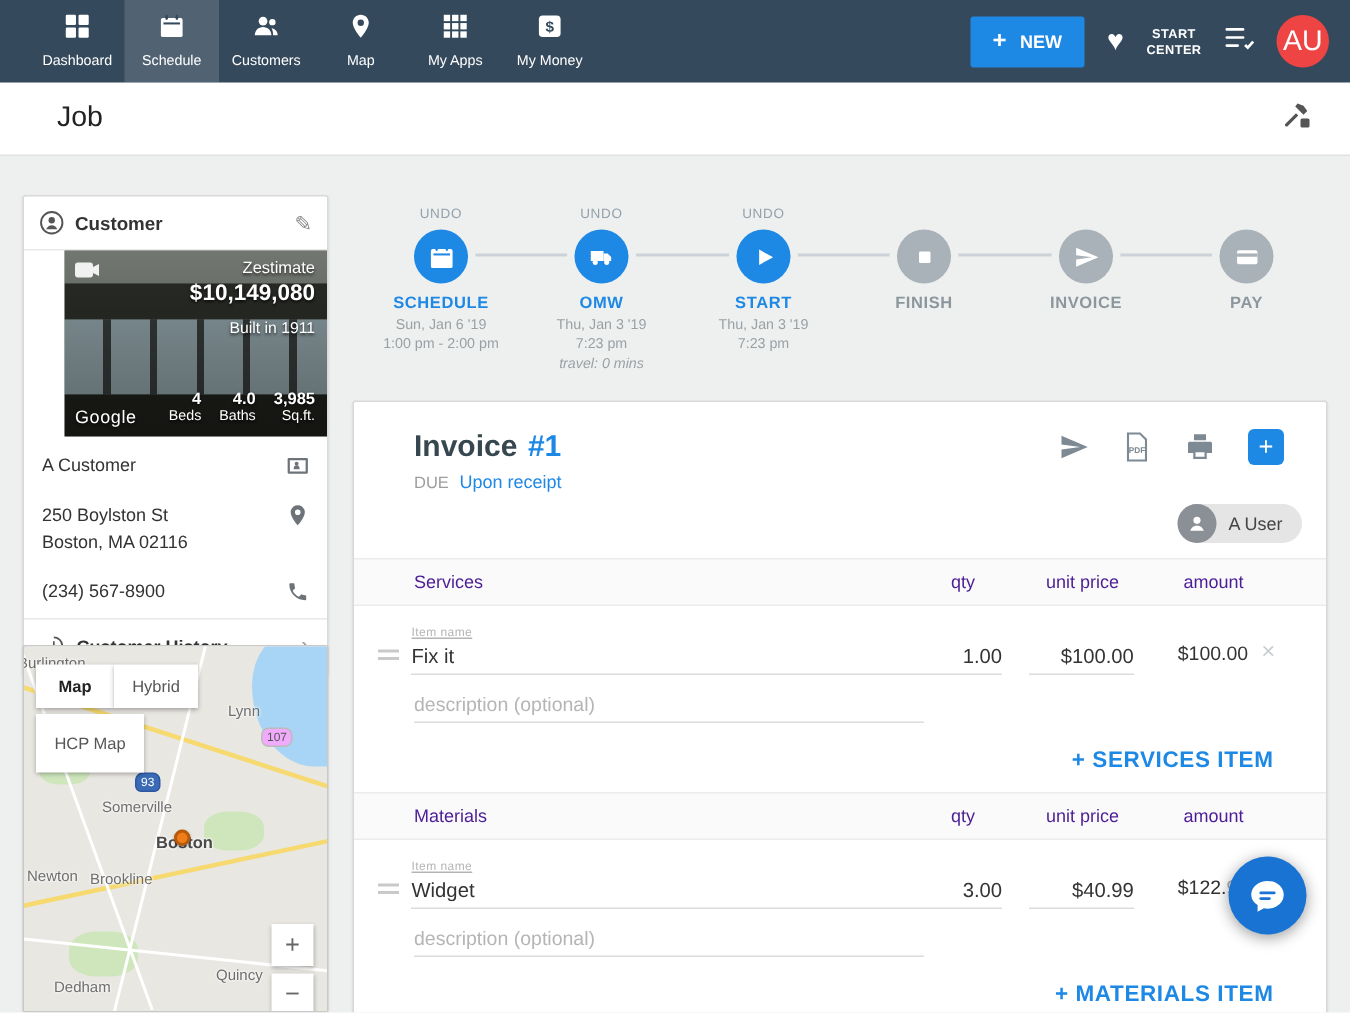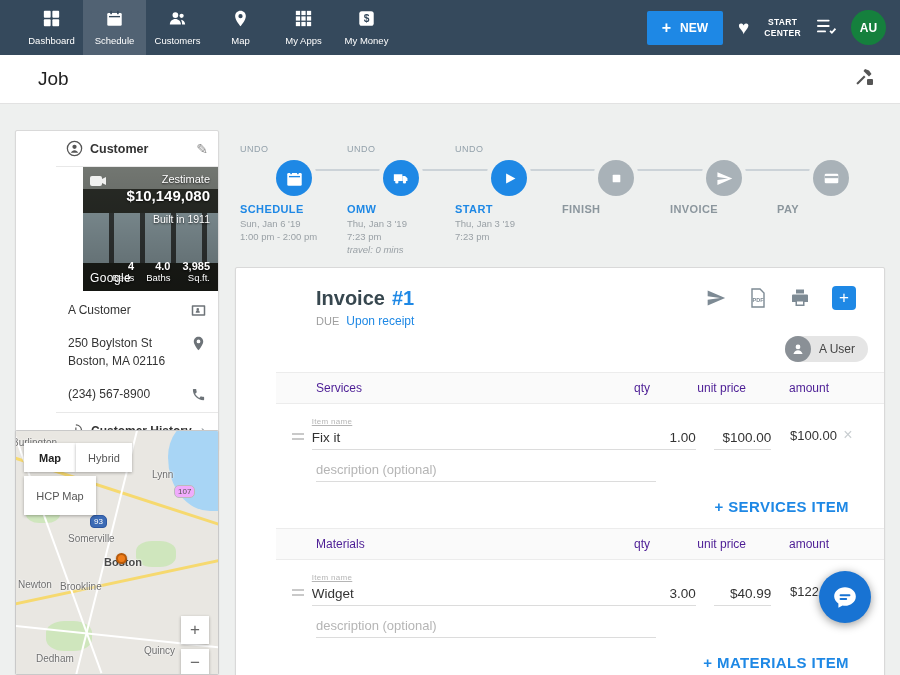--- a/index.html
+++ b/index.html
@@ -12,29 +12,29 @@
   .nav-item { width:63px; display:flex; flex-direction:column; align-items:center; justify-content:center; gap:4px; color:#fff; cursor:pointer; }
   .nav-item.active { background:rgba(255,255,255,.14); }
   .nav-item svg { width:17px; height:17px; fill:#fff; }
   .nav-label { font-size:9.5px; white-space:nowrap; }
   .nav-right { margin-left:auto; display:flex; align-items:center; gap:15px; padding-right:14px; }
   .new-btn { background:#1e88e5; color:#fff; height:34px; padding:0 15px; display:flex; align-items:center; gap:9px; font-size:12px; font-weight:bold; border-radius:2px; cursor:pointer; }
   .new-plus { font-size:16px; font-weight:bold; }
   .heart { color:#fff; font-size:19px; cursor:pointer; }
   .help { color:#fff; font-size:8.5px; font-weight:bold; text-align:center; line-height:1.25; cursor:pointer; letter-spacing:.3px; }
   .checklist svg { width:20px; height:18px; }
-  .avatar { width:35px; height:35px; border-radius:50%; background:#15803d; color:#fff; font-weight:bold; font-size:12px; display:flex; align-items:center; justify-content:center; cursor:pointer; }
+  .avatar { width:35px; height:35px; border-radius:50%; background:#ef4444; color:#fff; font-weight:normal; font-size:19px; display:flex; align-items:center; justify-content:center; cursor:pointer; }
 
   
   .jobbar { position:absolute; top:55px; left:0; right:0; height:49px; background:#fff; border-bottom:1px solid #e2e2e2; display:flex; align-items:center; justify-content:space-between; padding:0 26px 0 38px; z-index:10; }
   .job-title { font-size:19px; color:#222; }
   .job-tools svg { width:20px; height:20px; fill:#555; }
 
   
-  .card { position:absolute; background:#fff; border:1px solid #d9d9d9; border-radius:2px; box-shadow:0 1px 2px rgba(0,0,0,.07);padding-left:40px; }
+  .card { position:absolute; background:#fff; border:1px solid #d9d9d9; border-radius:2px; box-shadow:0 1px 2px rgba(0,0,0,.07); }
 
   
   .customer-card { left:15px; top:130px; width:204px; }
   .cc-header { height:36px; display:flex; align-items:center; gap:7px; padding:0 10px; border-bottom:1px solid #e8e8e8; }
   .cc-header svg { width:17px; height:17px; }
   .cc-title { flex:1; font-weight:bold; font-size:12.5px; color:#333; }
   .pencil { color:#888; font-size:14px; cursor:pointer; }
   .photo { position:relative; height:124px; overflow:hidden; background:#6c7069;margin-left:27px; }
   .ph-roof { position:absolute; top:0; left:0; right:0; height:22px; background:#868b85; }
   .ph-fascia { position:absolute; top:22px; left:0; right:0; height:24px; background:#2f322c; }
@@ -71,21 +71,21 @@
   .map-label.big { font-size:11px; color:#4a4a4a; font-weight:bold; }
   .shield { position:absolute; background:#f0abfc; border:1px solid #bbb; border-radius:5px; font-size:8px; color:#555; padding:0 3px; line-height:11px; text-shadow:none; }
   .shield.blue { background:#3c6bb5; color:#fff; border-color:#2c56a0; border-radius:5px 5px 4px 4px; }
   .marker { position:absolute; width:11px; height:11px; border-radius:50%; background:#ef7d1a; border:2px solid #b85a0a; box-shadow:0 1px 2px rgba(0,0,0,.4); }
   .map-btn { position:absolute; background:#fff; box-shadow:0 1px 3px rgba(0,0,0,.3); font-size:11px; color:#565656; display:flex; align-items:center; justify-content:center; cursor:pointer; }
   .zoom-btn { position:absolute; width:28px; height:28px; background:#fff; box-shadow:0 1px 3px rgba(0,0,0,.3); font-size:17px; color:#666; display:flex; align-items:center; justify-content:center; cursor:pointer; }
 
   
   .stepper { position:absolute; left:240px; top:136px; width:646px; height:126px; }
   .track { position:absolute; left:54px; right:54px; top:33px; height:2px; background:#ccd3d8; }
-  .step { position:absolute; top:8px; width:108px; text-align:left; }
+  .step { position:absolute; top:1px; width:108px; text-align:center; }
   .step-undo { height:12px; font-size:9px; letter-spacing:.5px; color:#93a1ab; cursor:pointer; }
   .step-circle { position:relative; z-index:2; width:36px; height:36px; border-radius:50%; margin:4px auto 7px; display:flex; align-items:center; justify-content:center; box-shadow:0 0 0 5px #eef0ef; cursor:pointer; }
   .step.done .step-circle { background:#1e88e5; }
   .step.pending .step-circle { background:#a9b2b8; }
   .step-circle svg { width:17px; height:17px; fill:#fff; }
   .step-label { font-size:11px; font-weight:bold; letter-spacing:.4px; }
   .step.done .step-label { color:#1e88e5; }
   .step.pending .step-label { color:#8b969d; }
   .step-date { margin-top:3px; font-size:9.5px; color:#9aa1a6; line-height:1.35; }
   .step-travel { font-style:italic; }

